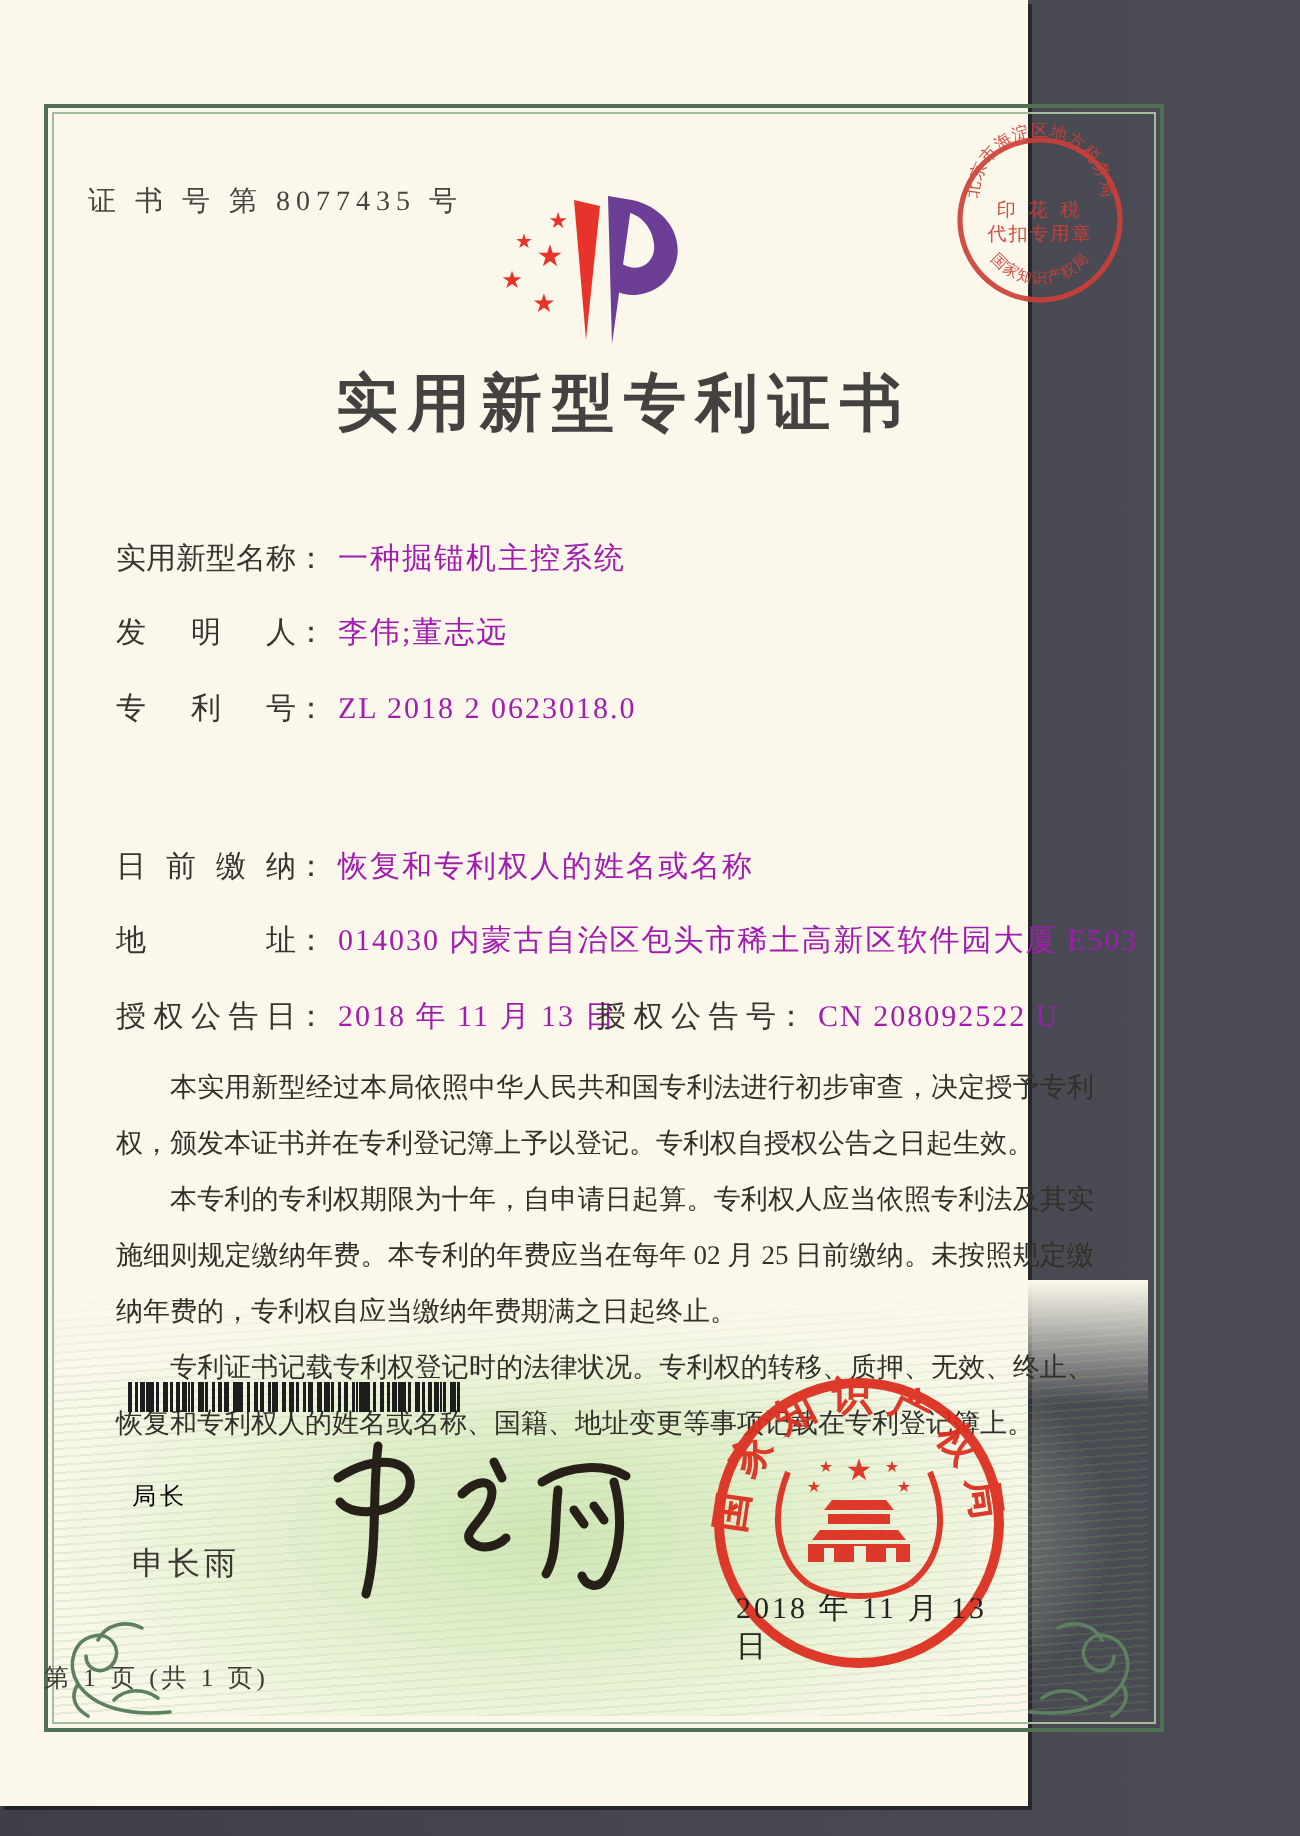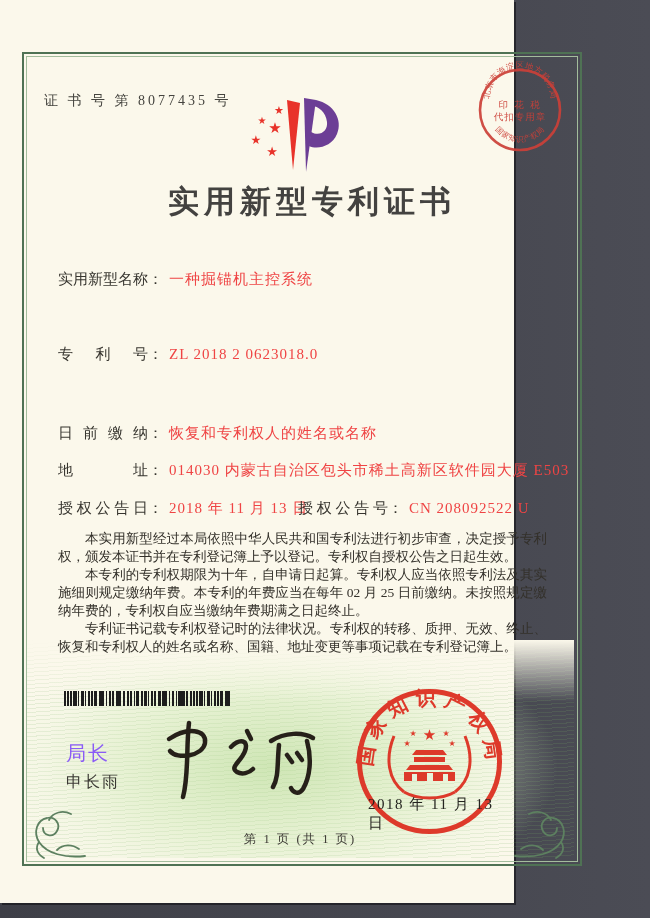--- a/index.html
+++ b/index.html
@@ -15,38 +15,38 @@
     background:
       linear-gradient(180deg,#fbf8eb 0px,rgba(251,248,235,0) 62px),
       radial-gradient(ellipse 62% 78% at 45% 58%, rgba(183,220,152,.65) 0%, rgba(205,233,180,.42) 45%, rgba(226,242,210,.25) 68%, rgba(250,248,235,0) 84%),
       repeating-linear-gradient(176deg, rgba(118,173,98,.17) 0px, rgba(118,173,98,.17) 1px, rgba(0,0,0,0) 1px, rgba(0,0,0,0) 4px);}
   .certno{position:absolute;left:44px;top:92px;font-size:14px;letter-spacing:3px;color:#45443f;}
   .title{position:absolute;left:22px;top:181px;width:556px;text-align:center;
          font-size:31px;font-weight:bold;letter-spacing:5px;color:#434240;margin-left:12px;}
   .row{position:absolute;left:58px;font-size:15px;color:#37352f;white-space:nowrap;}
   .flabel{display:inline-block;width:90px;text-align:justify;text-align-last:justify;vertical-align:top;}
   .fcolon{display:inline-block;margin-right:6px;}
-  .fval{letter-spacing:1px;color:#ef4444;}
+  .fval{letter-spacing:1px;color:#a21caf;}
   .grant-right{position:absolute;left:240px;top:0;}
-  .paras{position:absolute;left:58px;top:530px;width:489px;font-size:13.5px;line-height:18px;
+  .paras{position:absolute;left:58px;top:530px;width:489px;font-size:13.5px;line-height:28px;
          text-align:justify;color:#33302a;}
   .paras p{margin:0;text-indent:2em;}
   .barcode{position:absolute;left:64px;top:691px;width:166px;height:15px;
     background:
       repeating-linear-gradient(90deg,#1d1d1d 0 1.5px,rgba(0,0,0,0) 1.5px 3.5px),
       repeating-linear-gradient(90deg,#1d1d1d 0 1px,rgba(0,0,0,0) 1px 6px),
       repeating-linear-gradient(90deg,#1d1d1d 0 2px,rgba(0,0,0,0) 2px 9px);}
-  .signer-title{position:absolute;left:66px;top:740px;font-size:20px;letter-spacing:2px;color:#8b5cf6;}
+  .signer-title{position:absolute;left:66px;top:740px;font-size:12px;letter-spacing:2px;color:#000000;}
   .signer-name{position:absolute;left:66px;top:772px;font-size:16px;letter-spacing:2px;color:#3a3833;}
   .sig{position:absolute;left:155px;top:713px;}
   .seal{position:absolute;left:352px;top:684px;}
   .seal-date{position:absolute;left:368px;top:795px;font-size:15px;letter-spacing:1.5px;color:#24231f;z-index:5;}
   .taxstamp{position:absolute;left:467px;top:57px;opacity:.92;}
   .logo{position:absolute;left:246px;top:86px;}
-  .footer{position:absolute;left:22px;top:831px;width:556px;text-align:center;
+  .footer{position:absolute;left:22px;top:831px;width:556px;
           font-size:12.5px;letter-spacing:2px;color:#3c3a34;}
   .corner-fl{position:absolute;z-index:2;}
 </style>
 </head>
 <body>
 
 <div class="stage">
   <div class="sheet">
 
     <div class="guilloche"></div>
@@ -98,20 +98,23 @@
       </text>
       <text font-size="7.6" fill="#cc4038" letter-spacing="0.5">
         <textPath href="#taxBot" startOffset="50%" text-anchor="middle">国家知识产权局</textPath>
       </text>
       <text x="53" y="51" font-size="9.5" fill="#cc4038" text-anchor="middle" letter-spacing="2">印 花 税</text>
       <text x="53" y="63" font-size="9.5" fill="#cc4038" text-anchor="middle" letter-spacing="1">代扣专用章</text>
     </svg>
 
     <div class="row" style="top:270px">
       <span class="flabel">实用新型名称</span><span class="fcolon">：</span><span class="fval">一种掘锚机主控系统</span>
+    </div>
+    <div class="row" style="top:307px">
+      <span class="flabel">发明人</span><span class="fcolon">：</span><span class="fval">李伟;董志远</span>
     </div>
     <div class="row" style="top:345px">
       <span class="flabel">专利号</span><span class="fcolon">：</span><span class="fval">ZL 2018 2 0623018.0</span>
     </div>
     <div class="row" style="top:424px">
       <span class="flabel">日前缴纳</span><span class="fcolon">：</span><span class="fval">恢复和专利权人的姓名或名称</span>
     </div>
     <div class="row" style="top:461px">
       <span class="flabel">地址</span><span class="fcolon">：</span><span class="fval">014030 内蒙古自治区包头市稀土高新区软件园大厦 E503</span>
     </div>

